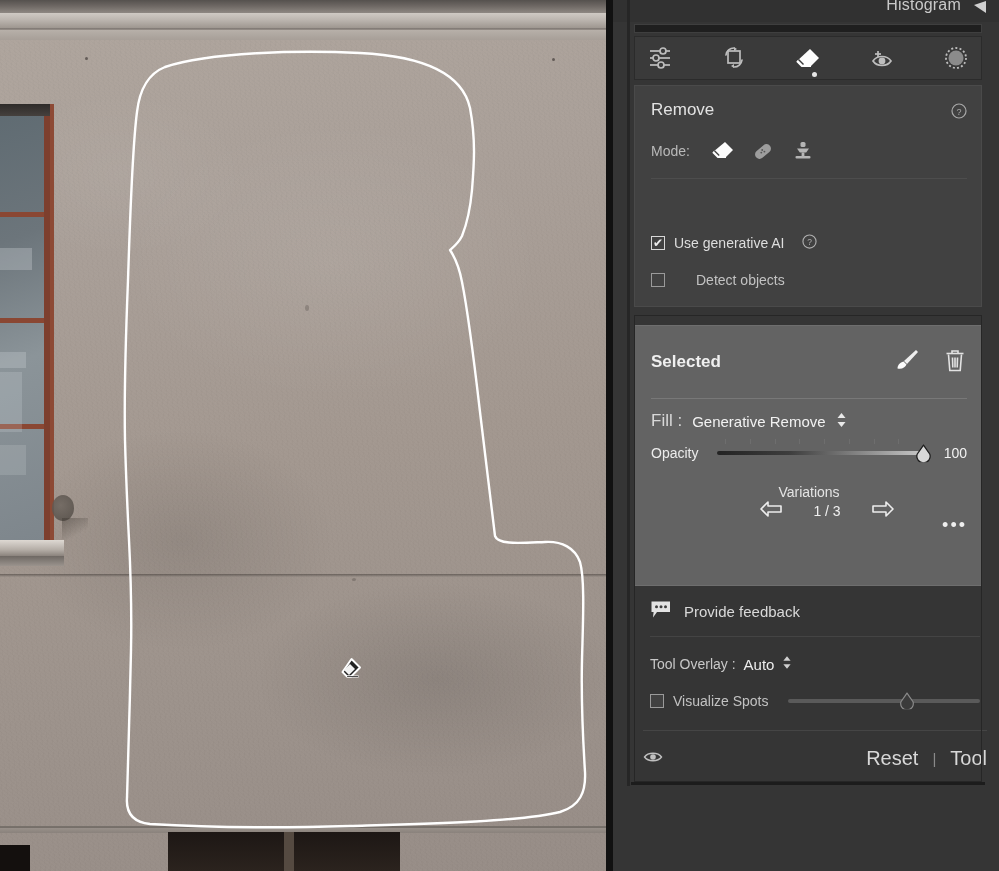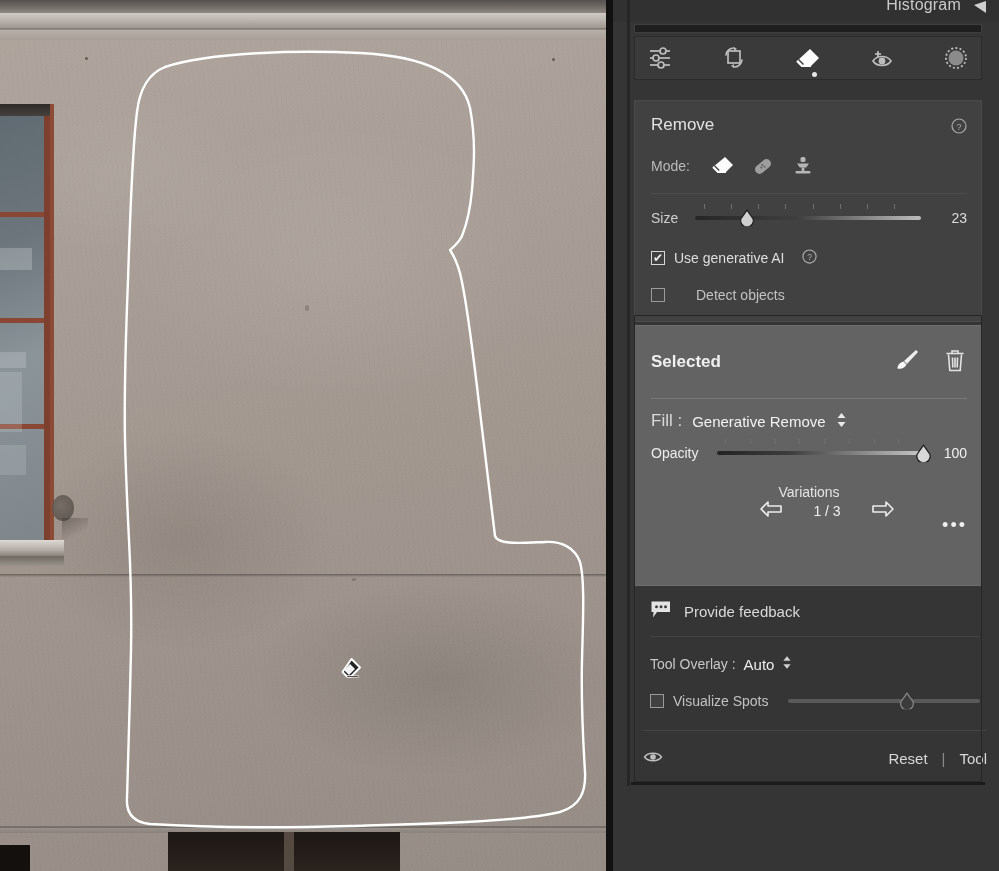--- a/index.html
+++ b/index.html
@@ -183,21 +183,21 @@
     position: relative;
     cursor: pointer;
   }
   .tool-dot {
     position: absolute; left: 199px; top: 72px;
     width: 5px; height: 5px; border-radius: 50%; background: #e6e6e6;
   }
 
   
   .remove-card {
-    position: absolute; left: 21px; top: 100px; width: 348px; height: 222px;
+    position: absolute; left: 21px; top: 85px; width: 348px; height: 222px;
     background: #414141;
     border: 1px solid #4a4a4a;
   }
   .remove-title {
     position: absolute; left: 16px; top: 14px;
     font-size: 17px; color: #e2e2e2;
   }
   .help-icon-tr { position: absolute; right: 14px; top: 17px; cursor: pointer; }
 
   .mode-row { position: absolute; left: 16px; top: 52px; display:flex; align-items:center; gap: 14px; }
@@ -279,21 +279,21 @@
   .overlay-row { position: absolute; left: 37px; top: 655px; display:flex; align-items:center; gap: 8px; }
   .overlay-label { font-size: 14px; color: #c8c8c8; }
   .overlay-value { font-size: 15px; color: #ededed; }
 
   .vspots-row { position: absolute; left: 37px; top: 692px; width: 330px; display:flex; align-items:center; }
 
   .bottom-divider { position: absolute; left: 30px; top: 730px; width: 344px; height: 1px; background: #454545; }
   .bottom-bar { position: absolute; left: 30px; top: 742px; width: 344px; height: 32px; display:flex; align-items:center; }
   .eye-btn { cursor: pointer; }
   .bottom-actions { margin-left: auto; display:flex; align-items:center; gap: 14px; }
-  .act-link { font-size: 15px; color: #d8d8d8; cursor: pointer; text-align: center; }
+  .act-link { font-size: 20px; color: #d8d8d8; cursor: pointer; text-align: center; }
   .act-sep { color: #8a8a8a; font-size: 15px; }
 
   .panel-frame {
     position: absolute; left: 21px; top: 315px; width: 348px; height: 467px;
     border: 1px solid #262626; pointer-events: none;
   }
   .panel-outer-bottom {
     position: absolute; left: 18px; top: 782px; width: 354px; height: 3px;
     background: #1c1c1c;
   }
@@ -470,42 +470,20 @@
             <rect x="9.5" y="2" width="5" height="5" rx="1.6" fill="#b5b5b5"></rect>
             <path d="M6 8.5 L18 8.5 L15.2 12.5 L8.8 12.5 Z" fill="#b5b5b5"></path>
             <rect x="10.6" y="12.5" width="2.8" height="3.5" fill="#b5b5b5"></rect>
             <rect x="4.5" y="16" width="15" height="2.6" rx="1.1" fill="#b5b5b5"></rect>
           </svg>
         </span>
       </div>
 
       <div class="divider" style="top:92px;"></div>
 
-      <div class="size-row">
-        <span class="row-label" style="width:44px">Size</span>
-        <span class="slider-wrap" style="flex:1; margin: 0 12px 0 0;">
-          <span class="slider-ticks">
-            <i class="tick" style="left:4%"></i>
-              <i class="tick" style="left:16%"></i>
-              <i class="tick" style="left:28%"></i>
-            <i class="tick" style="left:40%"></i>
-              <i class="tick" style="left:52%"></i>
-              <i class="tick" style="left:64%"></i>
-            <i class="tick" style="left:76%"></i>
-              <i class="tick" style="left:88%"></i>
-          </span>
-          <span class="slider-track dark"></span>
-          <span class="slider-knob" id="size-knob" style="left: 23%;">
-            <svg width="15" height="17" viewBox="0 0 15 17">
-                <path d="M7.5 1 L13.5 9.5 A6.3 6.3 0 1 1 1.5 9.5 Z" fill="#cfcfcf" stroke="#1d1d1d" stroke-width="1.2"></path>
-              </svg>
-          </span>
-        </span>
-        <span class="val-num">23</span>
-      </div>
 
       <div class="check-row" style="top:148px;">
         <span class="cbox checked">
             <span class="tickmark">✔</span>
           </span>
         <span class="check-label">Use generative AI</span>
         <span style="margin-left:8px;">
           <svg width="15" height="15" viewBox="0 0 16 16">
               <circle cx="8" cy="8" r="7" fill="none" stroke="#b0b0b0" stroke-width="1.2"></circle>
               <text x="8" y="11.6" font-size="9" fill="#b0b0b0" text-anchor="middle" font-family="Liberation Sans">?</text>

